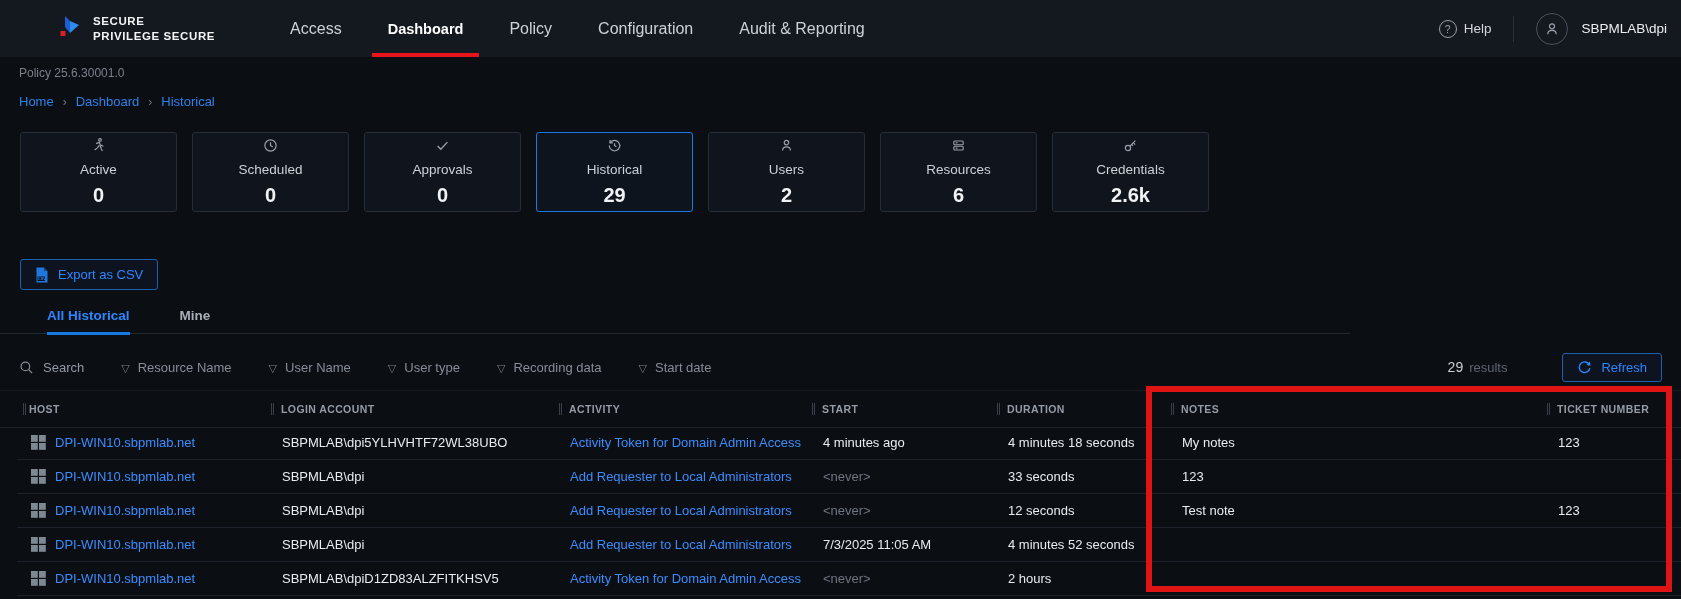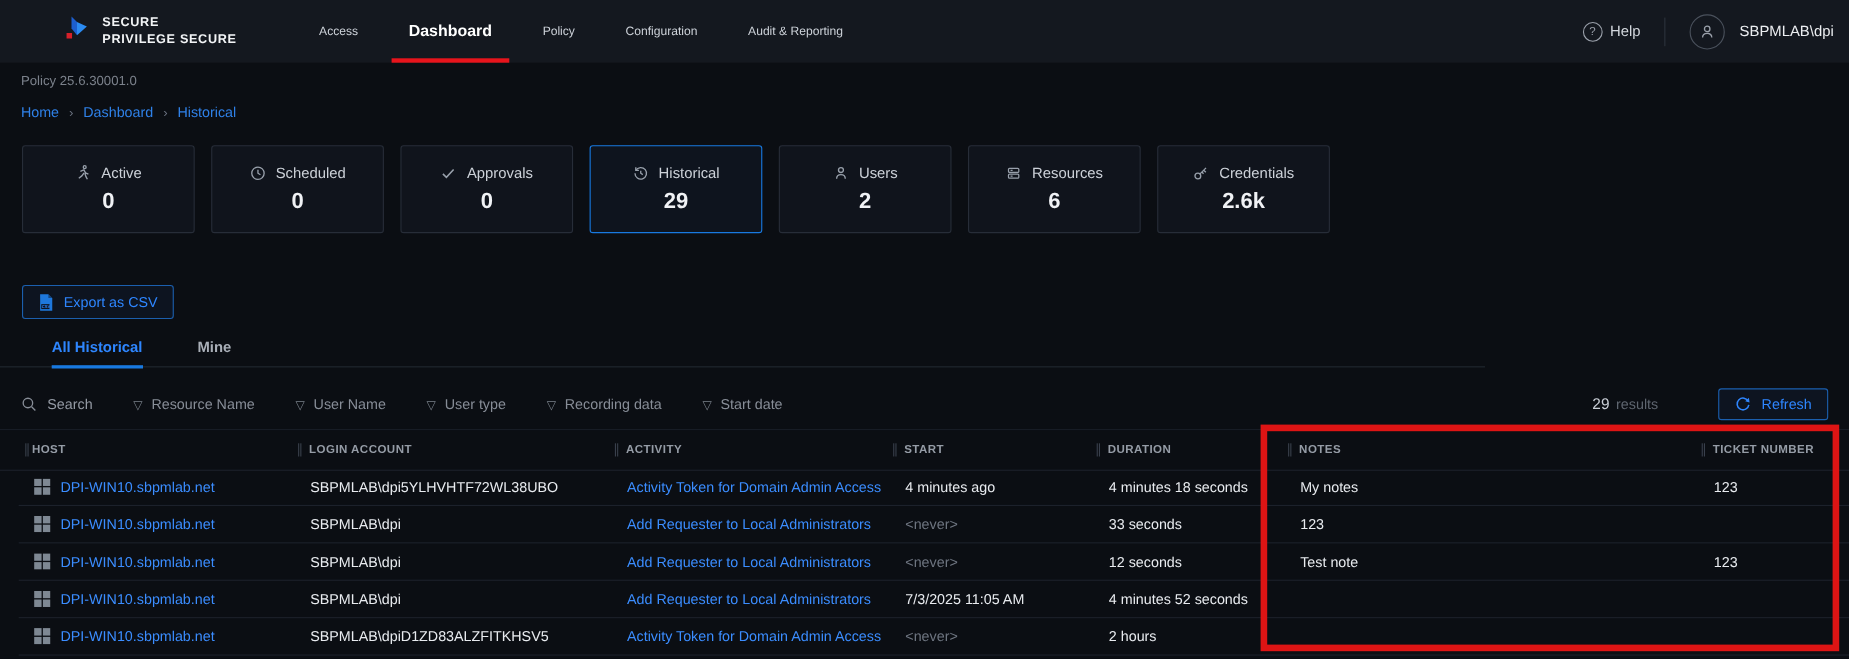--- a/index.html
+++ b/index.html
@@ -6,21 +6,21 @@
   .screen{position:relative;width:1681px;height:599px;background:#0b0e13;overflow:hidden;
           font-family:"Liberation Sans", sans-serif;color:#dfe3e8;-webkit-font-smoothing:antialiased;}
 
   
   .topbar{position:absolute;top:0;left:0;width:100%;height:57px;background:#14181f;
           display:flex;align-items:center;box-sizing:border-box;padding:0 14px 0 57px;}
   .logo{display:flex;align-items:center;gap:10px;}
   .logo-text{font-size:11.5px;font-weight:700;letter-spacing:.6px;color:#f2f4f6;line-height:1.25;}
   .mainnav{display:flex;margin-left:52px;gap:0;height:57px;}
   .nav-item{position:relative;height:57px;display:flex;align-items:center;margin:0 23px;
-            font-size:11px;color:#cdd2d9;cursor:pointer;white-space:nowrap;}
+            font-size:16px;color:#cdd2d9;cursor:pointer;white-space:nowrap;}
   .nav-item.active{color:#ffffff;font-weight:700;font-size:14.5px;}
   .nav-item.active::after{content:"";position:absolute;left:-16px;right:-16px;bottom:0;height:4px;background:#e8141c;}
   .top-right{margin-left:auto;display:flex;align-items:center;}
   .help{display:flex;align-items:center;gap:7px;font-size:13.5px;color:#d3d7dd;cursor:pointer;}
   .help-icon{width:16px;height:16px;border:1px solid #9aa0aa;border-radius:50%;color:#9aa0aa;
              font-size:10.5px;display:flex;align-items:center;justify-content:center;}
   .help-icon::before{content:"?";}
   .top-divider{width:1px;height:26px;background:#2c323c;margin:0 22px;}
   .avatar{width:30px;height:30px;border:1px solid #4a515c;border-radius:50%;
           display:flex;align-items:center;justify-content:center;margin-right:13px;cursor:pointer;}
@@ -31,21 +31,21 @@
   .breadcrumb{position:absolute;top:94px;left:19px;font-size:13px;display:flex;gap:9px;align-items:center;}
   .crumb{color:#2f81e8;cursor:pointer;}
   .crumb-sep{color:#6b7280;font-size:12px;}
 
   
   .cards{position:absolute;top:132px;left:20px;display:flex;gap:15px;}
   .card{width:157px;height:80px;box-sizing:border-box;background:#10141c;border:1px solid #272d38;
         border-radius:3px;display:flex;flex-direction:column;align-items:center;justify-content:center;
         gap:7px;cursor:pointer;}
   .card.selected{border:1px solid #1879e0;background:#0e141e;}
-  .card-head{display:flex;align-items:center;gap:9px;font-size:13.5px;color:#ccd1d8;}
+  .card-head{display:flex;align-items:center;gap:9px;font-size:13.5px;color:#ccd1d8;flex-direction:column;}
   .card-head svg{display:block;}
   .card-value{font-size:20px;font-weight:700;color:#f0f2f5;}
 
   
   .btn{box-sizing:border-box;border:1px solid #1b5fae;border-radius:3px;background:#0d1420;
        color:#2e86ff;font-size:13px;display:flex;align-items:center;gap:9px;cursor:pointer;
        font-family:"Liberation Sans", sans-serif;}
   .export-btn{position:absolute;top:259px;left:20px;height:31px;padding:0 14px;}
 
   

